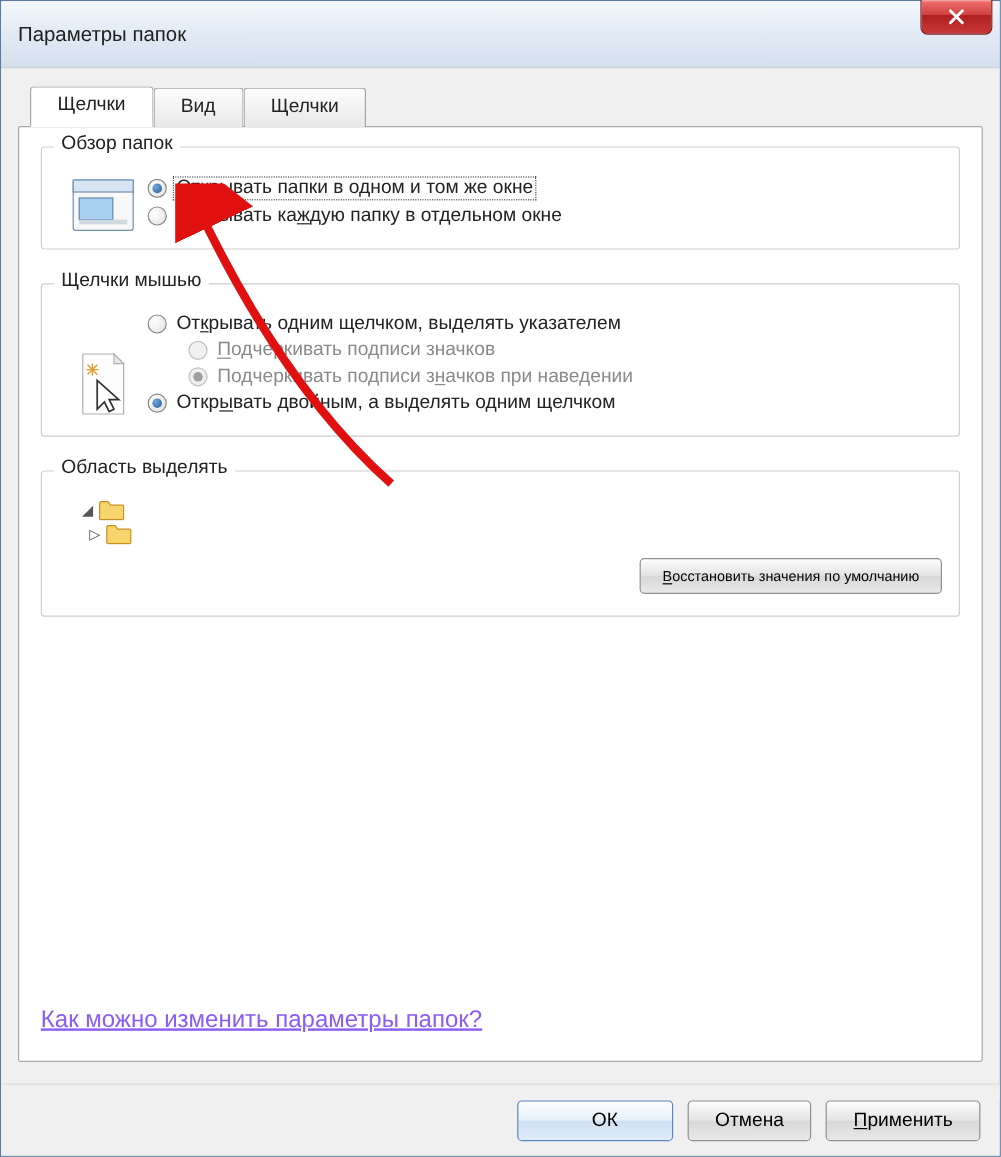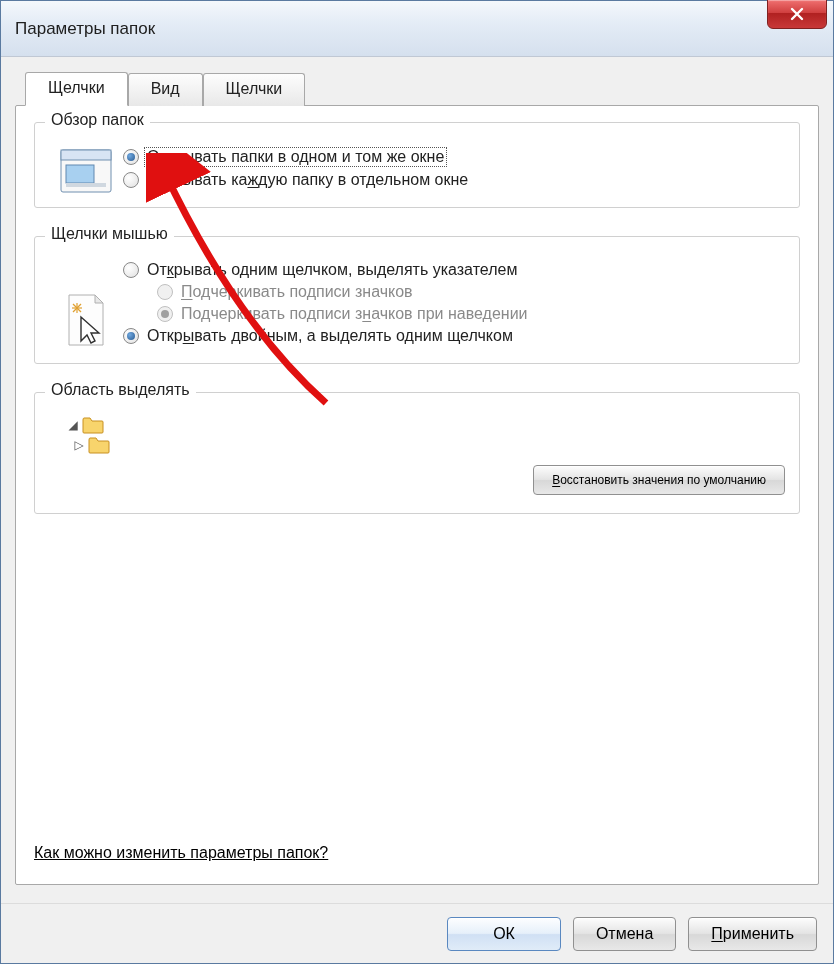--- a/index.html
+++ b/index.html
@@ -164,41 +164,41 @@
     border: 1px solid #909090;
     border-radius: 4px;
     padding: 7px 22px;
     font-size: 16px;
     cursor: pointer;
     box-shadow: inset 0 1px 0 #fff;
   }
   .btn.ok {
     background: linear-gradient(to bottom, #fdfeff, #e6f0fa 48%, #d0e0f4 52%, #e0ecf8);
     border-color: #5a88c0;
-    padding-left: 45px;
+    padding-left: 61px;
     padding-right: 45px;
   }
   .restore-wrap {
     display: flex;
     justify-content: flex-end;
     margin-top: 10px;
   }
   .restore-btn {
     background: linear-gradient(to bottom, #fdfdfd, #e4e4e4 48%, #d8d8d8 52%, #e8e8e8);
     border: 1px solid #909090;
     border-radius: 4px;
     padding: 7px 18px;
     font-size: 12px;
     cursor: pointer;
     box-shadow: inset 0 1px 0 #fff;
   }
   .help-link {
-    color: #000000;
+    color: #8b5cf6;
     text-decoration: underline;
-    font-size: 16px;
+    font-size: 20px;
     cursor: pointer;
     position: absolute;
     bottom: 22px;
     left: 18px;
   }
   .button-bar {
     position: absolute;
     bottom: 0;
     left: 0;
     right: 0;

